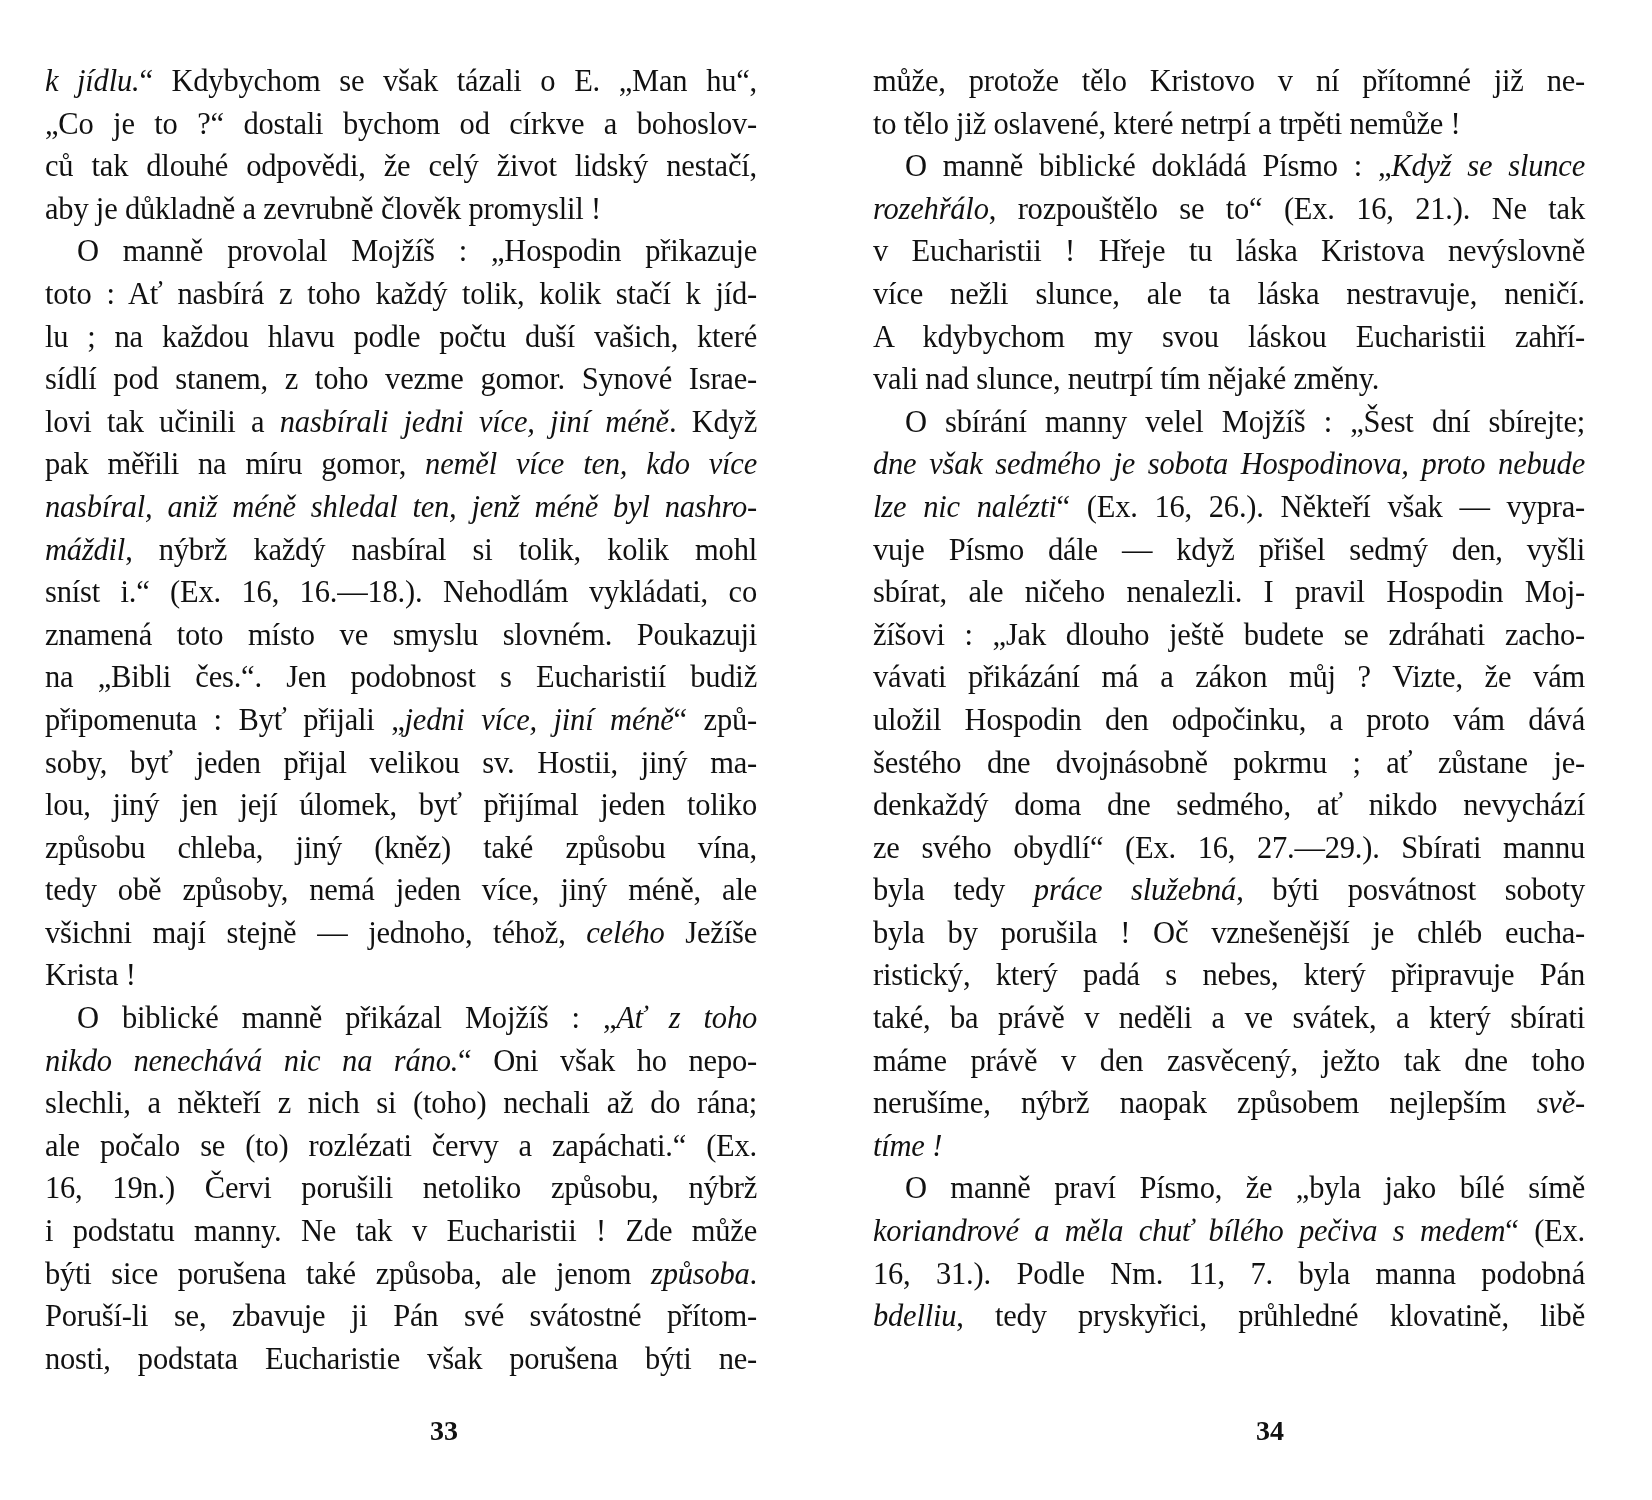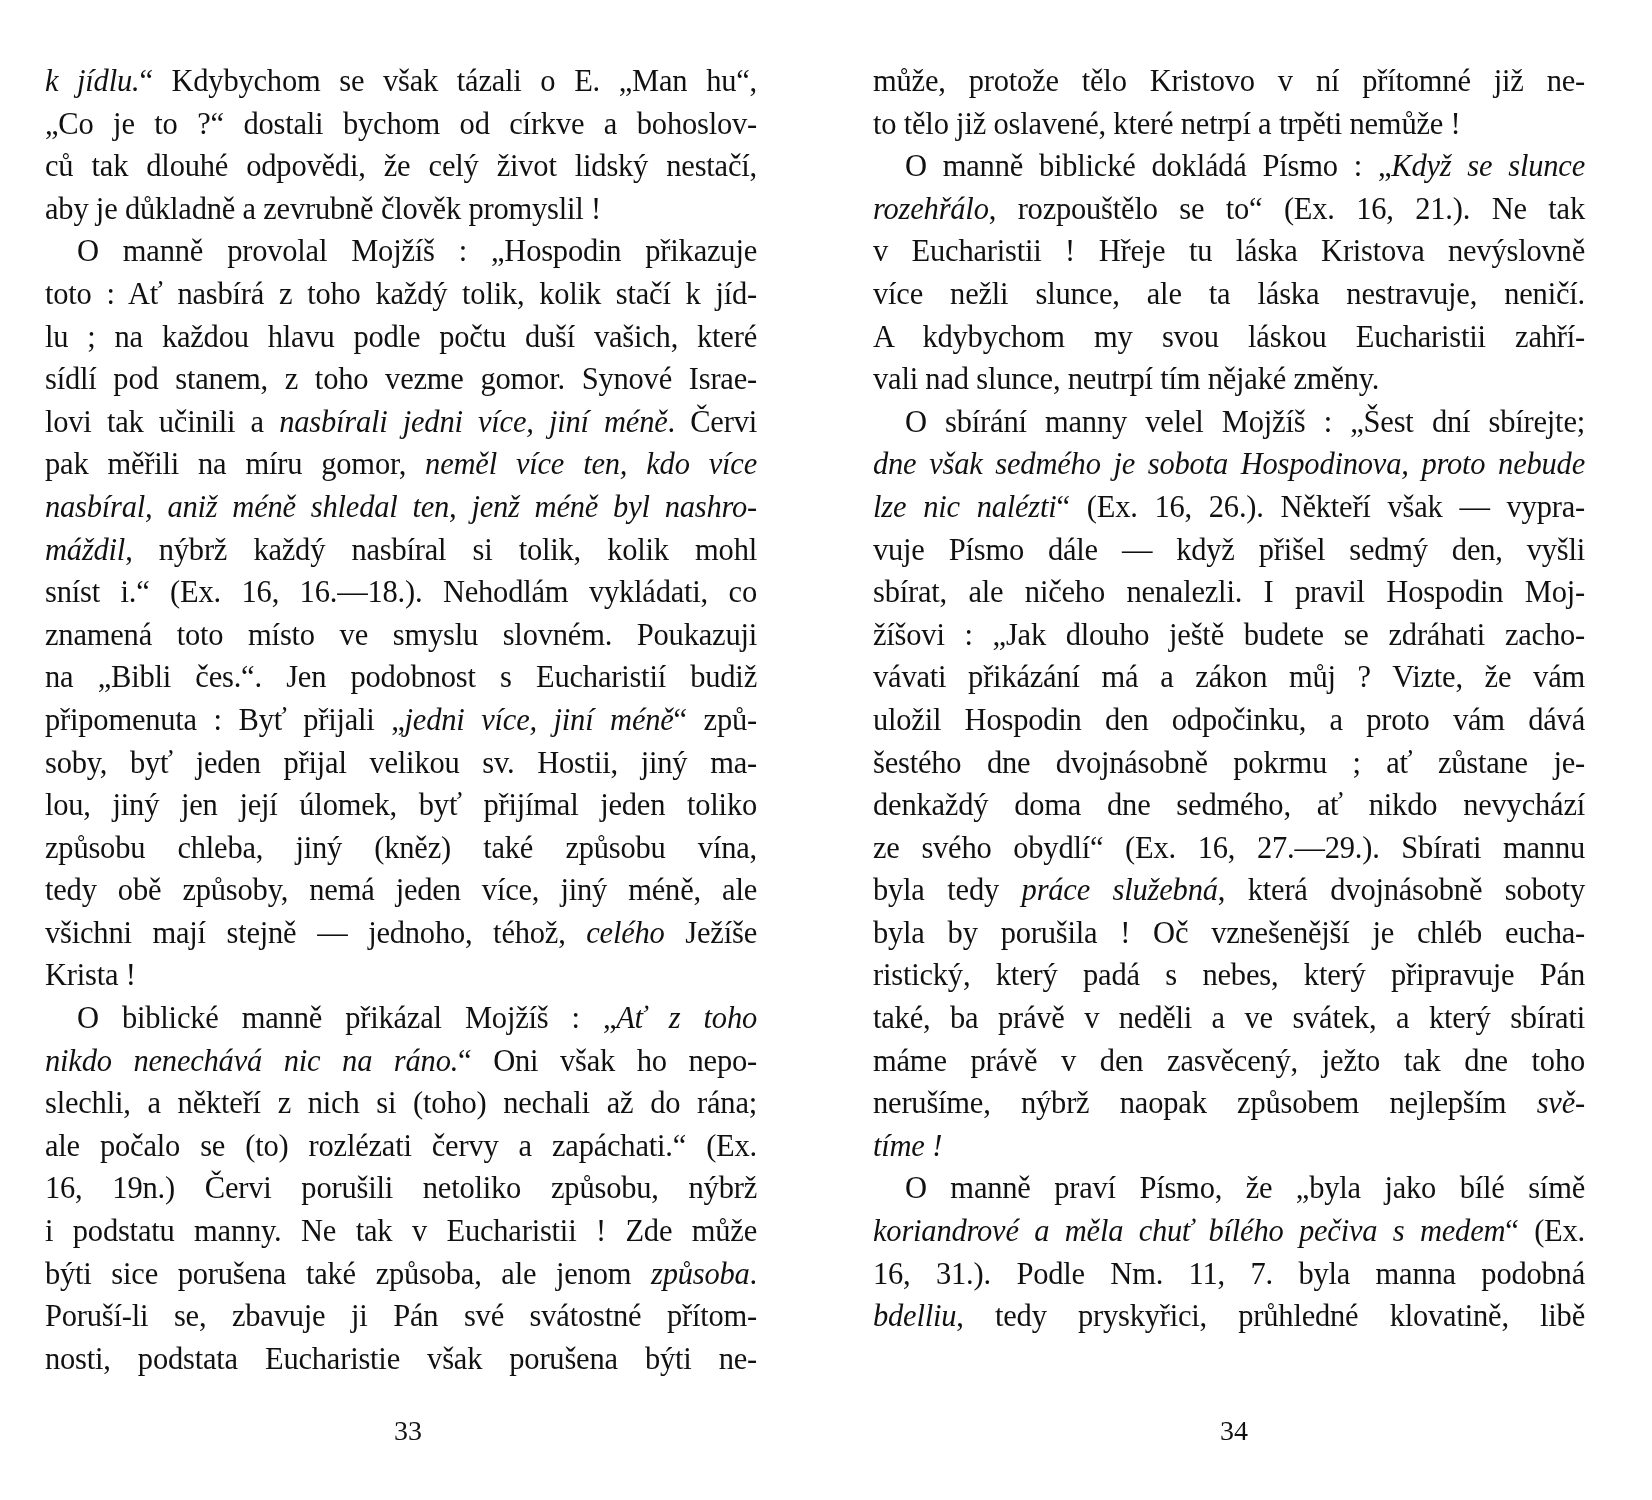--- a/index.html
+++ b/index.html
@@ -24,38 +24,38 @@
     text-align: justify;
     text-align-last: justify;
     letter-spacing: -0.2px;
   }
   .line.last { text-align-last: left; }
   .line.indent { padding-left: 32px; }
   .seg.italic { font-style: italic; }
   .page-number {
     position: absolute; top: 1415px;
     font-size: 28px;
-    width: 100px; text-align: center;
+    width: 100px; text-align: right; font-weight: bold;
   }
   .page-number.left { left: 358px; }
   .page-number.right { left: 1184px; }
 </style>
 </head>
 <body>
 
 <div class="page left" id="page-0">
     <span class="line"><span class="seg italic">k jídlu.</span><span class="seg">“ Kdybychom se však tázali o E. „Man hu“,</span></span>
     <span class="line"><span class="seg">„Co je to ?“ dostali bychom od církve a bohoslov-</span></span>
     <span class="line"><span class="seg">ců tak dlouhé odpovědi, že celý život lidský nestačí,</span></span>
     <span class="line last"><span class="seg">aby je důkladně a zevrubně člověk promyslil !</span></span>
     <span class="line indent"><span class="seg">O manně provolal Mojžíš : „Hospodin přikazuje</span></span>
     <span class="line"><span class="seg">toto : Ať nasbírá z toho každý tolik, kolik stačí k jíd-</span></span>
     <span class="line"><span class="seg">lu ; na každou hlavu podle počtu duší vašich, které</span></span>
     <span class="line"><span class="seg">sídlí pod stanem, z toho vezme gomor. Synové Israe-</span></span>
-    <span class="line"><span class="seg">lovi tak učinili a </span><span class="seg italic">nasbírali jedni více, jiní méně</span><span class="seg">. Červi</span></span>
+    <span class="line"><span class="seg">lovi tak učinili a </span><span class="seg italic">nasbírali jedni více, jiní méně</span><span class="seg">. Když</span></span>
     <span class="line"><span class="seg">pak měřili na míru gomor, </span><span class="seg italic">neměl více ten, kdo více</span></span>
     <span class="line"><span class="seg italic">nasbíral, aniž méně shledal ten, jenž méně byl nashro-</span></span>
     <span class="line"><span class="seg italic">máždil</span><span class="seg">, nýbrž každý nasbíral si tolik, kolik mohl</span></span>
     <span class="line"><span class="seg">sníst i.“ (Ex. 16, 16.—18.). Nehodlám vykládati, co</span></span>
     <span class="line"><span class="seg">znamená toto místo ve smyslu slovném. Poukazuji</span></span>
     <span class="line"><span class="seg">na „Bibli čes.“. Jen podobnost s Eucharistií budiž</span></span>
     <span class="line"><span class="seg">připomenuta : Byť přijali „</span><span class="seg italic">jedni více, jiní méně</span><span class="seg">“ způ-</span></span>
     <span class="line"><span class="seg">soby, byť jeden přijal velikou sv. Hostii, jiný ma-</span></span>
     <span class="line"><span class="seg">lou, jiný jen její úlomek, byť přijímal jeden toliko</span></span>
     <span class="line"><span class="seg">způsobu chleba, jiný (kněz) také způsobu vína,</span></span>
@@ -85,21 +85,21 @@
     <span class="line"><span class="seg italic">dne však sedmého je sobota Hospodinova, proto nebude</span></span>
     <span class="line"><span class="seg italic">lze nic nalézti</span><span class="seg">“ (Ex. 16, 26.). Někteří však — vypra-</span></span>
     <span class="line"><span class="seg">vuje Písmo dále — když přišel sedmý den, vyšli</span></span>
     <span class="line"><span class="seg">sbírat, ale ničeho nenalezli. I pravil Hospodin Moj-</span></span>
     <span class="line"><span class="seg">žíšovi : „Jak dlouho ještě budete se zdráhati zacho-</span></span>
     <span class="line"><span class="seg">vávati přikázání má a zákon můj ? Vizte, že vám</span></span>
     <span class="line"><span class="seg">uložil Hospodin den odpočinku, a proto vám dává</span></span>
     <span class="line"><span class="seg">šestého dne dvojnásobně pokrmu ; ať zůstane je-</span></span>
     <span class="line"><span class="seg">denkaždý doma dne sedmého, ať nikdo nevychází</span></span>
     <span class="line"><span class="seg">ze svého obydlí“ (Ex. 16, 27.—29.). Sbírati mannu</span></span>
-    <span class="line"><span class="seg">byla tedy </span><span class="seg italic">práce služebná</span><span class="seg">, která dvojnásobně soboty</span></span>
+    <span class="line"><span class="seg">byla tedy </span><span class="seg italic">práce služebná</span><span class="seg">, býti posvátnost soboty</span></span>
     <span class="line"><span class="seg">byla by porušila ! Oč vznešenější je chléb eucha-</span></span>
     <span class="line"><span class="seg">ristický, který padá s nebes, který připravuje Pán</span></span>
     <span class="line"><span class="seg">také, ba právě v neděli a ve svátek, a který sbírati</span></span>
     <span class="line"><span class="seg">máme právě v den zasvěcený, ježto tak dne toho</span></span>
     <span class="line"><span class="seg">nerušíme, nýbrž naopak způsobem nejlepším </span><span class="seg italic">svě-</span></span>
     <span class="line last"><span class="seg italic">tíme !</span></span>
     <span class="line indent"><span class="seg">O manně praví Písmo, že „byla jako bílé símě</span></span>
     <span class="line"><span class="seg italic">koriandrové a měla chuť bílého pečiva s medem</span><span class="seg">“ (Ex.</span></span>
     <span class="line"><span class="seg">16, 31.). Podle Nm. 11, 7. byla manna podobná</span></span>
     <span class="line"><span class="seg italic">bdelliu</span><span class="seg">, tedy pryskyřici, průhledné klovatině, libě</span></span>

